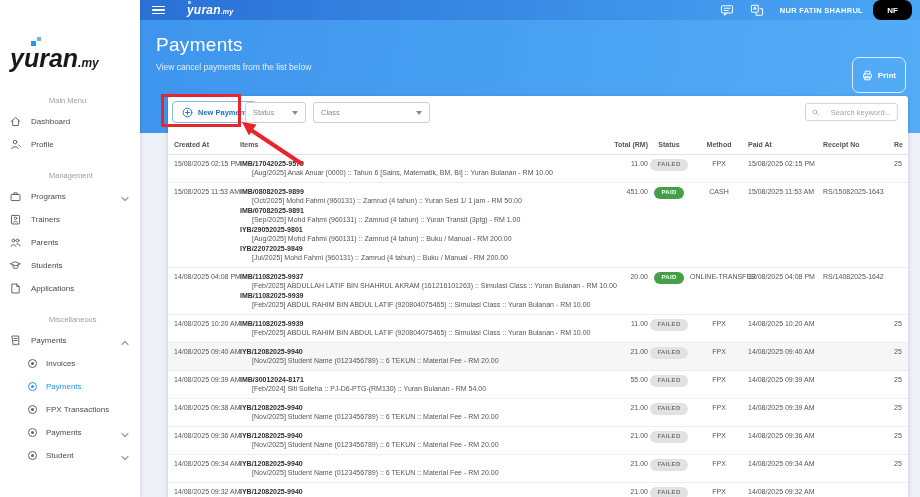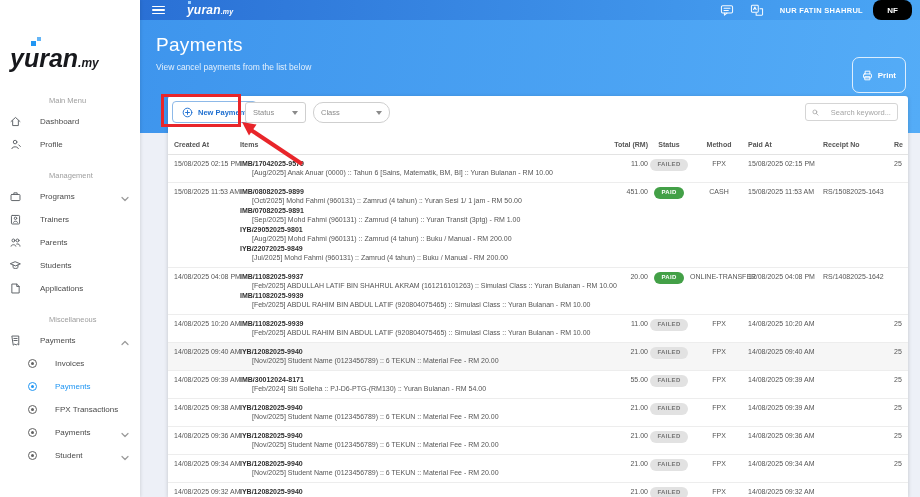--- a/index.html
+++ b/index.html
@@ -32,41 +32,41 @@
 
   
   .sidebar { position:absolute; left:0; top:0; width:140px; height:497px; background:#fff; z-index:7;
     box-shadow:1px 0 3px rgba(0,0,0,.10); }
   .sb-logo { margin:40px 0 0 10px; font-style:italic; font-weight:800; font-size:25px; color:#17181c; position:relative; line-height:36px;}
   .sb-logo .tld { font-size:12px; font-weight:700; }
   .sb-logo::before { content:""; position:absolute; left:21px; top:1px; width:5px; height:5px; background:#2196f3; }
   .sb-logo::after  { content:""; position:absolute; left:27px; top:-3px; width:4px; height:4px; background:#64b5f6; }
   .section-label { margin:15px 10px 5px 9px; font-size:7.5px; color:#9e9e9e;padding-left:40px; }
   .mi { display:flex; align-items:center; height:23px; padding-left:9px; cursor:pointer; color:#4a4a4a; }
-  .mi .lbl { font-size:8px; margin-left:18px; }
+  .mi .lbl { font-size:8px; margin-left:9px; }
   .mi .chev { margin-left:auto; margin-right:11px; }
   .mi.sub { padding-left:28px; }
   .mi.active, .mi.active .lbl { color:var(--active-link,#2196f3); }
   .ic { width:13px; height:13px; flex:0 0 13px; }
   .ic svg { width:13px; height:13px; display:block; }
   .radio { width:9px; height:9px; border:1.2px solid #616161; border-radius:50%; position:relative; flex:0 0 9px; }
   .radio::after { content:""; position:absolute; left:2px; top:2px; width:3px; height:3px; border-radius:50%; background:#616161; }
   .mi.active .radio { border-color:var(--active-link,#2196f3); }
   .mi.active .radio::after { background:var(--active-link,#2196f3); }
 
   
   .card { position:absolute; left:168px; top:96px; width:740px; height:401px; background:#fff;
     border-radius:3px 3px 0 0; box-shadow:0 1px 4px rgba(0,0,0,.18); }
   .filters { position:relative; height:40px; }
   .btn-new { position:absolute; left:4px; top:5px; height:22px; padding:0 9px; display:flex; align-items:center; gap:5px;
     background:#fff; border:1px solid #8db9e8; border-radius:4px; color:#1e6fd0; font-size:7.5px; font-weight:700; cursor:pointer; }
   .select { position:absolute; top:6px; height:21px; border:1px solid #cfcfcf; border-radius:3px; background:#fff;
     display:flex; align-items:center; padding:0 7px; font-size:7.5px; color:#8a8a8a; cursor:pointer; }
   .select.status { left:77px; width:61px; }
-  .select.class  { left:145px; width:77px;border-radius:10px; }
+  .select.class  { left:145px; width:117px; }
   .select .caret { margin-left:auto; width:0; height:0; border-left:3.5px solid transparent; border-right:3.5px solid transparent; border-top:4px solid #8a8a8a; }
   .search { position:absolute; right:10px; top:7px; width:93px; height:18px; border:1px solid #d5d5d5; border-radius:3px;
     display:flex; align-items:center; padding:0 6px; gap:12px; }
   .search input { border:0; outline:0; width:100%; font-size:7.5px; color:#555; font-family:"Liberation Sans",sans-serif; }
   .search input::placeholder { color:#a5a5a5; }
 
   
   .ann-box { position:absolute; left:161px; top:94px; width:80px; height:33px; border:3px solid var(--annotation-red,#e8252a); z-index:9; pointer-events:none; }
   .ann-arrow { position:absolute; left:234px; top:118px; z-index:9; pointer-events:none; }
 

